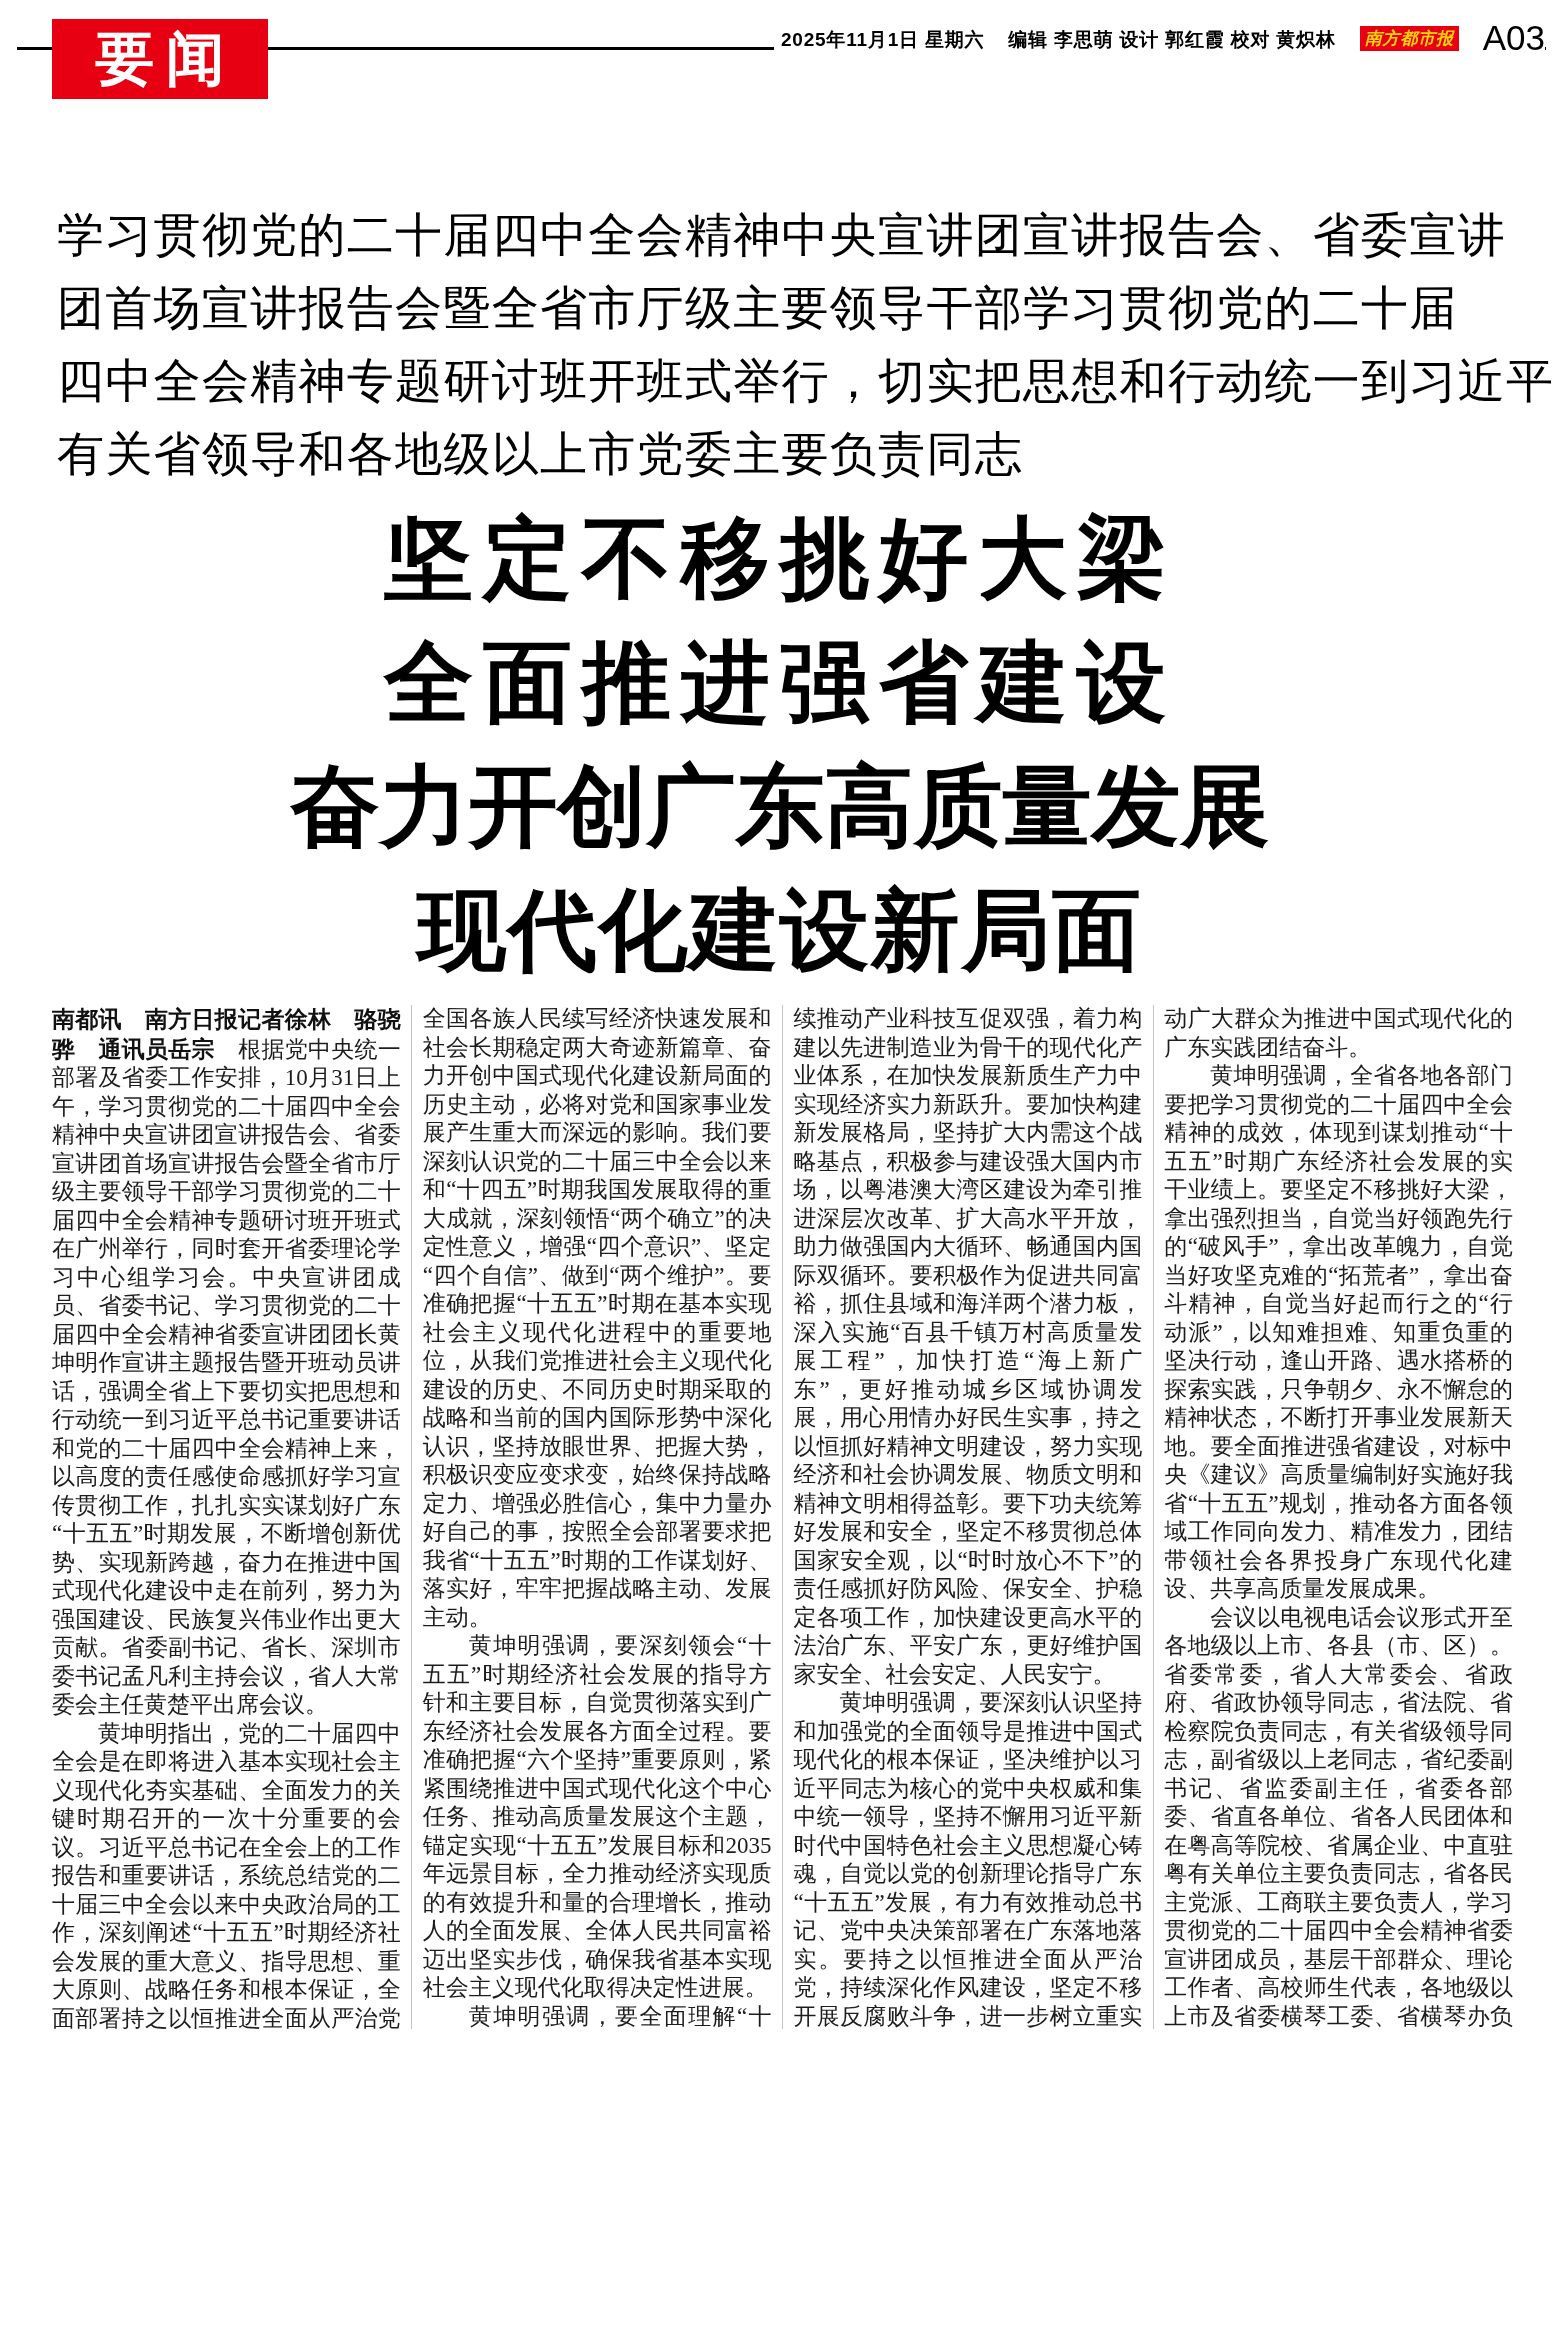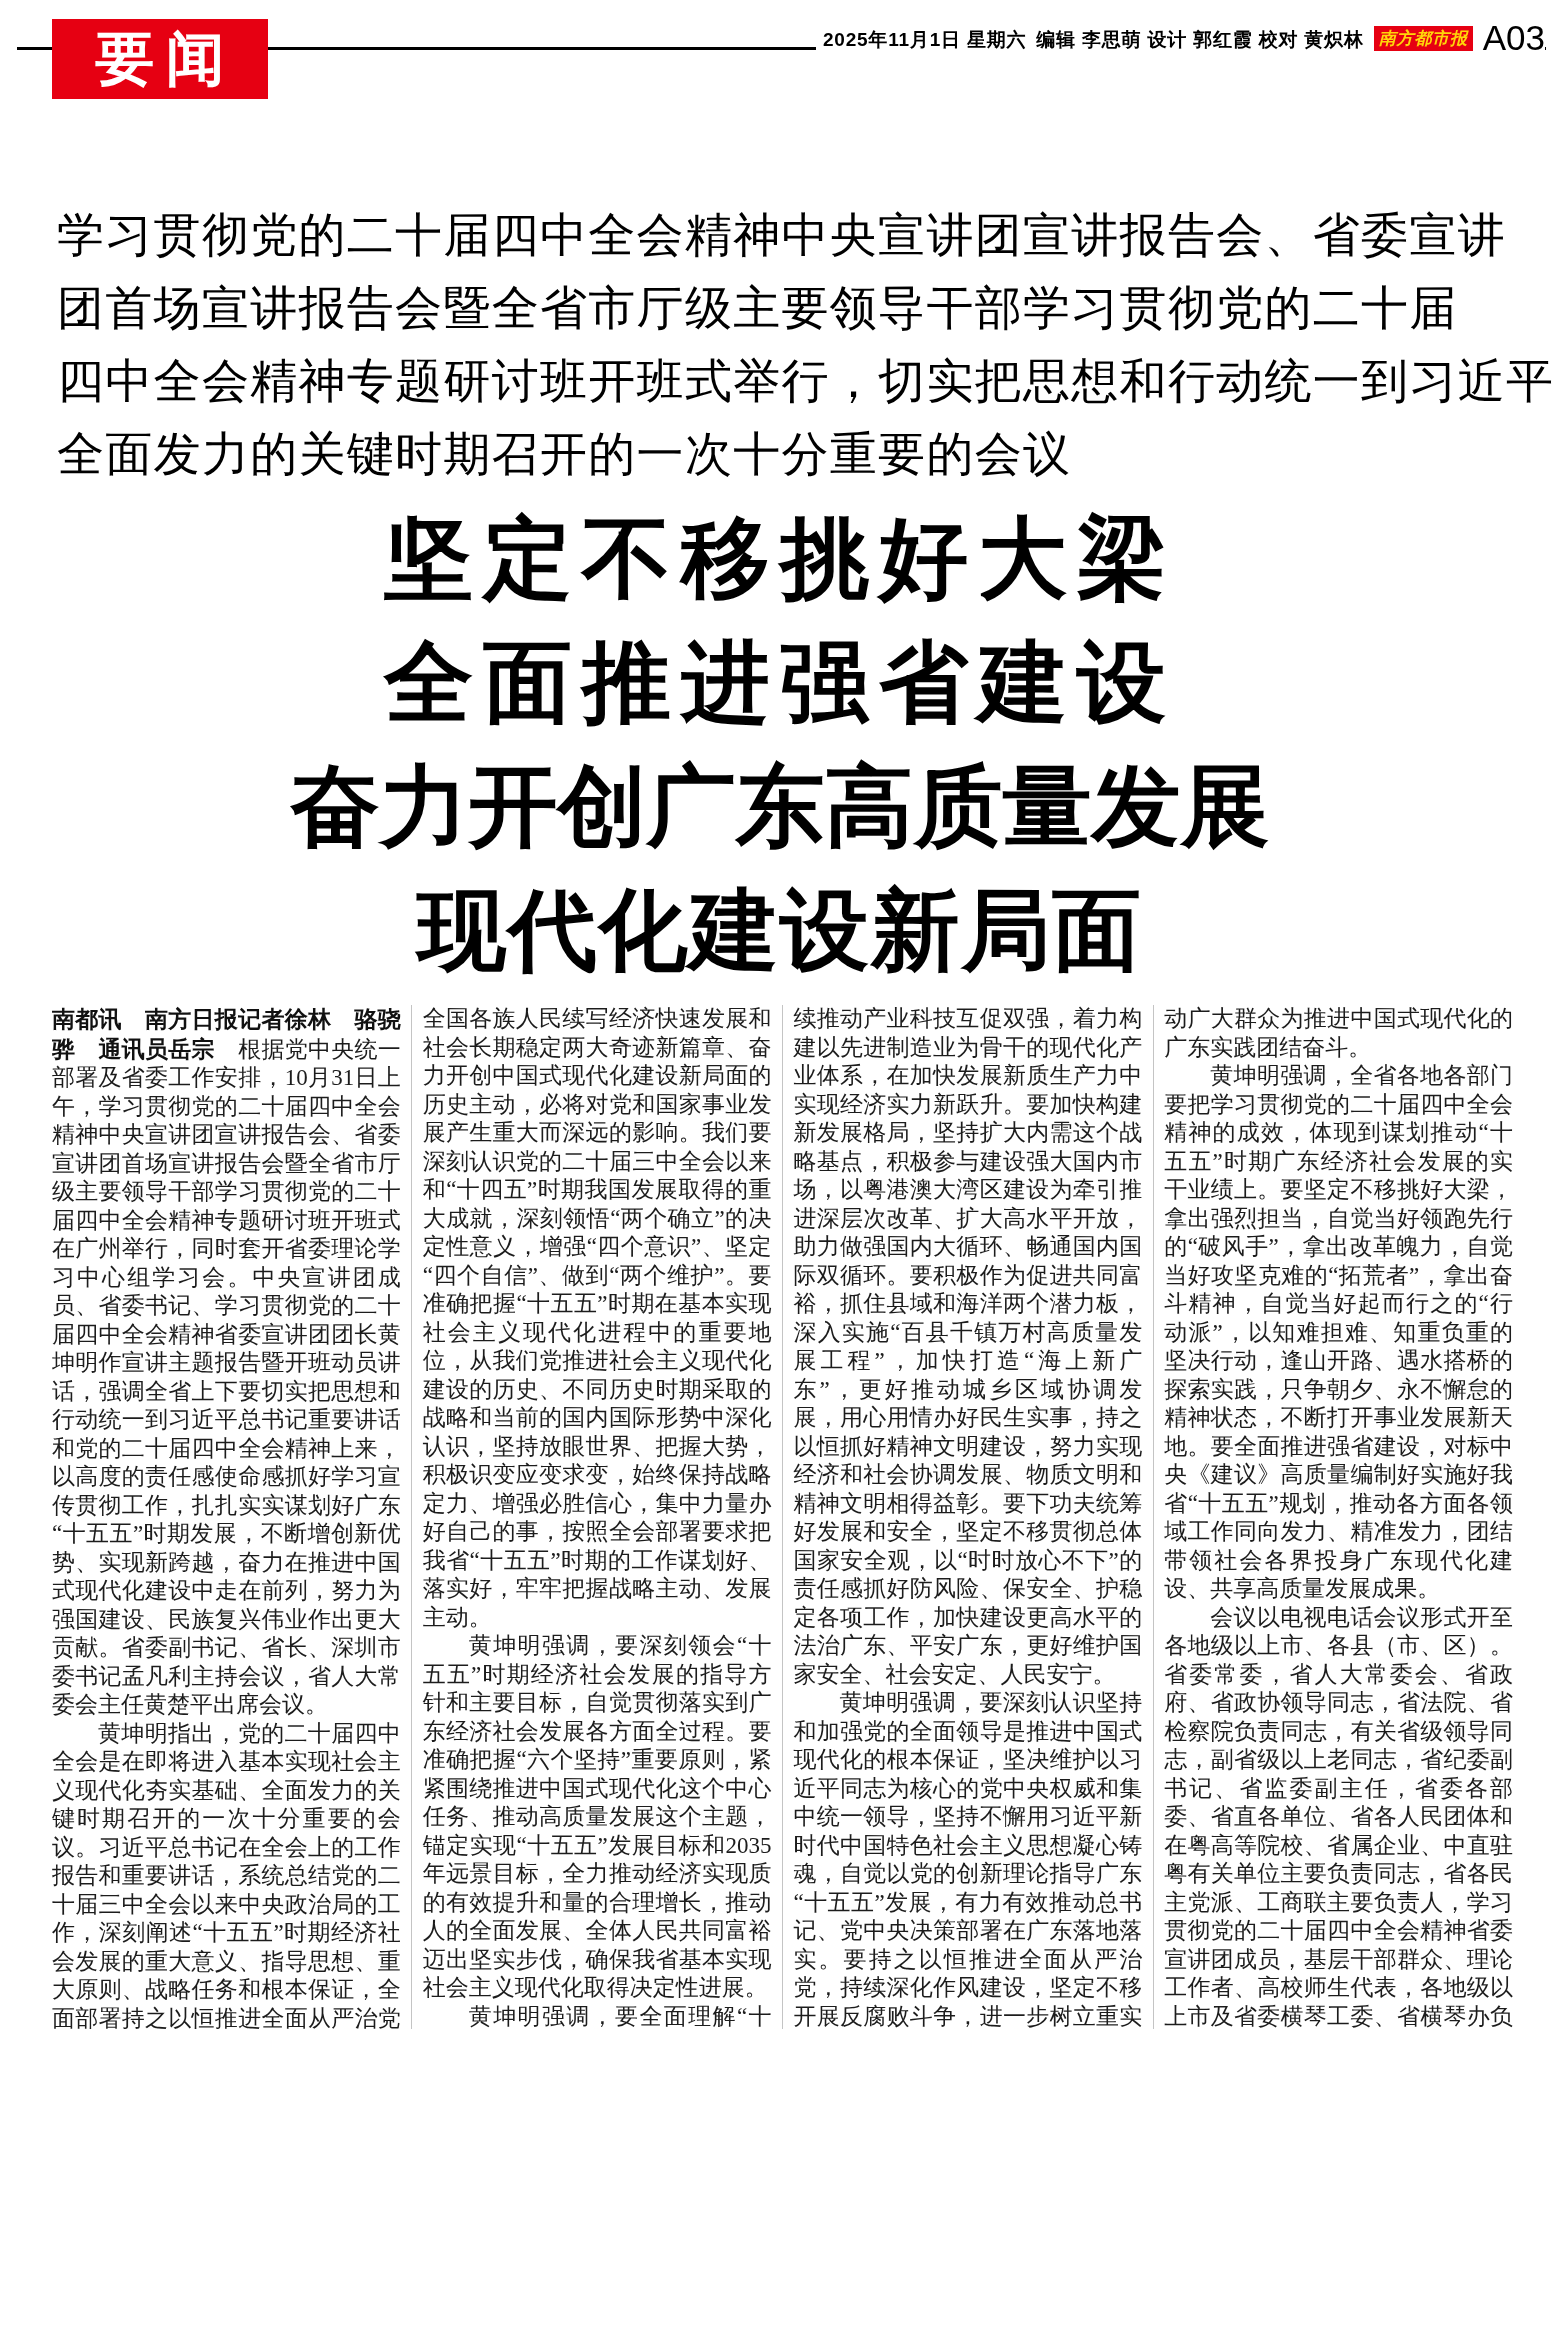--- a/index.html
+++ b/index.html
@@ -6,21 +6,21 @@
   .page{position:relative;width:1560px;height:2029px;background:#ffffff;overflow:hidden;
         font-family:"Liberation Sans",sans-serif;color:#000;}
   .rule{position:absolute;background:#000;}
   .rule-top{left:17px;top:47px;width:1529px;height:2.5px;}
   .rule-bottom{left:17px;top:2317px;width:1529px;height:2.5px;}
   .section-badge{position:absolute;left:52px;top:19px;width:216px;height:80px;
         background:#e60012;display:flex;align-items:center;justify-content:center;z-index:2;}
   .section-badge span{color:#fff;font-size:59px;font-weight:900;letter-spacing:11.7px;
         text-indent:11.7px;line-height:1;}
   .header-right{position:absolute;right:15px;top:15px;height:40px;display:flex;
-        align-items:flex-end;gap:10px;background:#fff;z-index:2;padding-left:6.7px;}
+        align-items:flex-end;gap:24px;background:#fff;z-index:2;padding-left:6.7px;}
   .dateline{font-size:19px;font-weight:700;letter-spacing:0.8px;line-height:25px;padding-bottom:3.4px;}
   .staffline{font-size:19px;font-weight:700;letter-spacing:0.8px;line-height:25px;padding-bottom:3.4px;}
   .brand-box{background:#e60012;color:#ffd60a;font-weight:900;font-style:italic;
         font-size:17px;line-height:17px;padding:3.4px 5px 4.2px 5px;margin-bottom:4px;letter-spacing:0.8px;}
   .page-num{font-size:35px;font-weight:400;line-height:34px;}
   .kicker{position:absolute;left:57px;top:198px;}
   .kicker-line{font-size:47px;line-height:73px;letter-spacing:1.3px;white-space:nowrap;
         font-weight:400;color:#000000;}
   .headline{position:absolute;left:0;top:484px;width:1560px;text-align:center;}
   .headline-line{font-weight:900;font-size:89px;line-height:100px;color:#000;white-space:nowrap;margin-top:24px;}
@@ -51,21 +51,21 @@
     <span class="dateline">2025年11月1日 星期六</span>
     <span class="staffline">编辑 李思萌 设计 郭红霞 校对 黄炽林</span>
     <span class="brand-box">南方都市报</span>
     <span class="page-num">A03</span>
   </div>
 
   <div class="kicker">
     <div class="kicker-line">学习贯彻党的二十届四中全会精神中央宣讲团宣讲报告会、省委宣讲</div>
     <div class="kicker-line">团首场宣讲报告会暨全省市厅级主要领导干部学习贯彻党的二十届</div>
     <div class="kicker-line">四中全会精神专题研讨班开班式举行，切实把思想和行动统一到习近平</div>
-    <div class="kicker-line">全面发力的关键时期召开的一次十分重要的会议</div>
+    <div class="kicker-line">有关省领导和各地级以上市党委主要负责同志</div>
   </div>
 
   <div class="headline">
     <div class="headline-line ls-wide">坚定不移挑好大梁</div>
     <div class="headline-line ls-wide">全面推进强省建设</div>
     <div class="headline-line ls-none">奋力开创广东高质量发展</div>
     <div class="headline-line ls-small">现代化建设新局面</div>
   </div>
 
   <div class="article">

